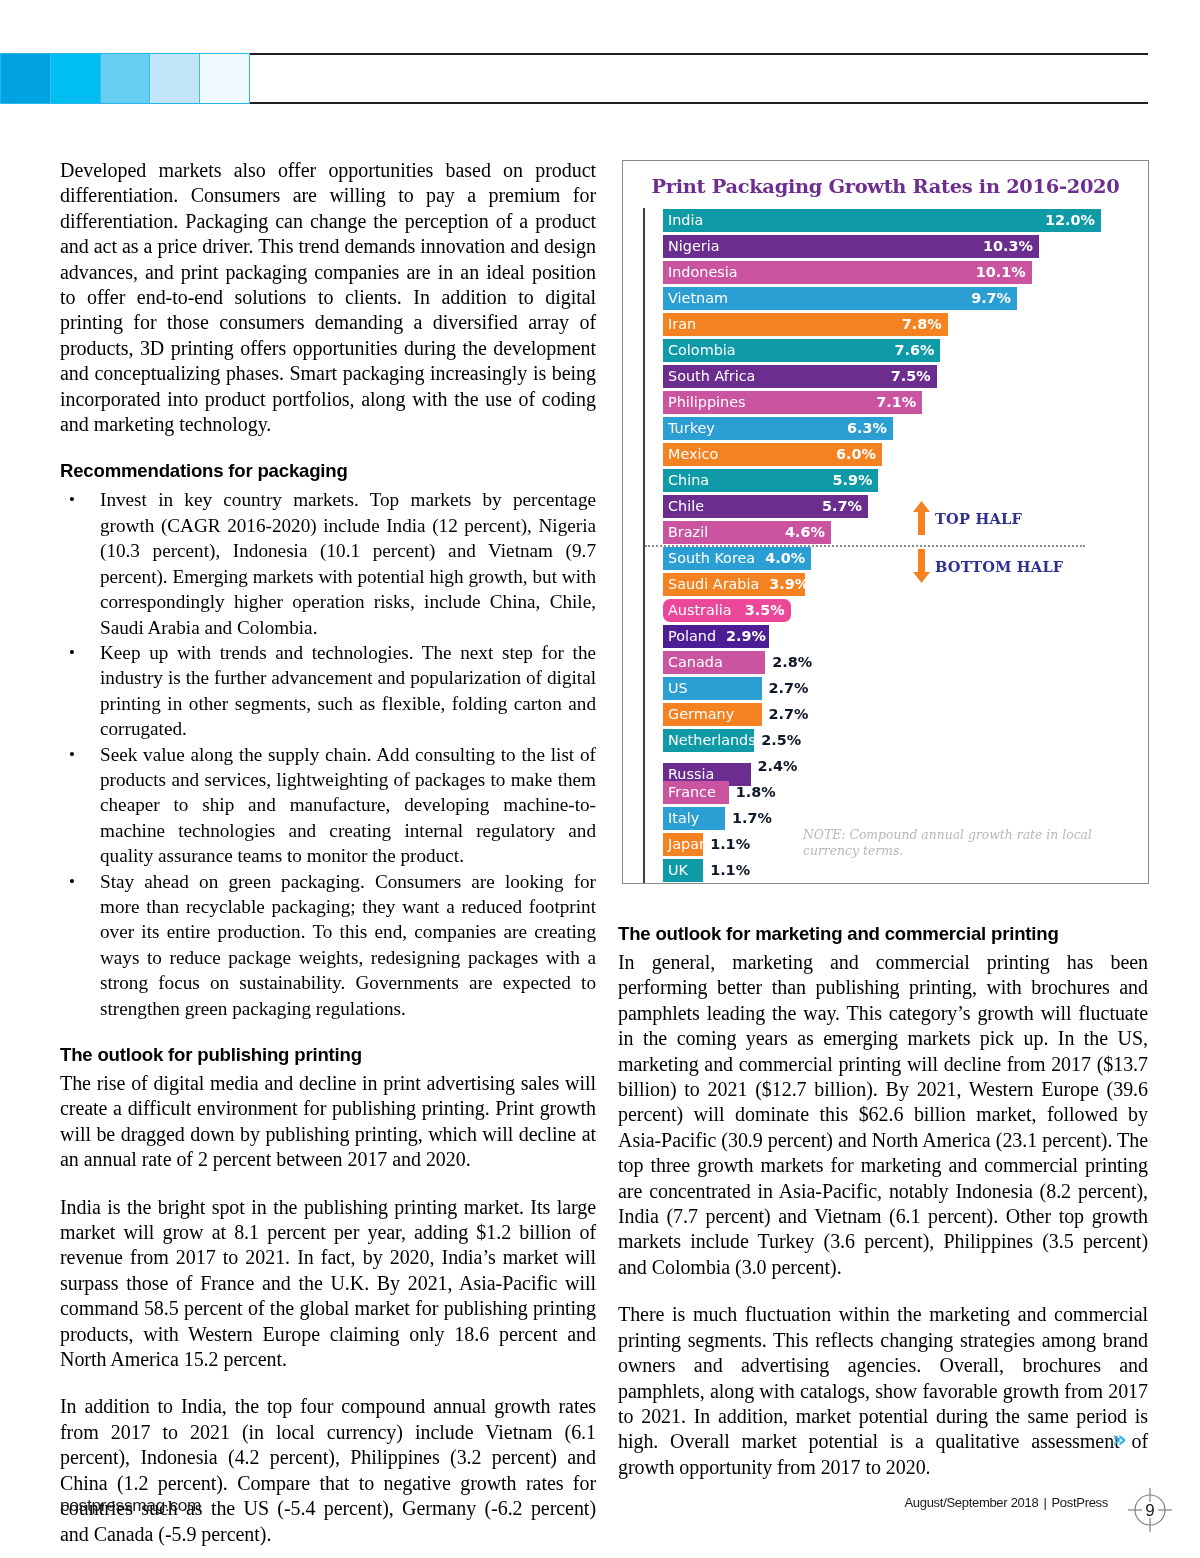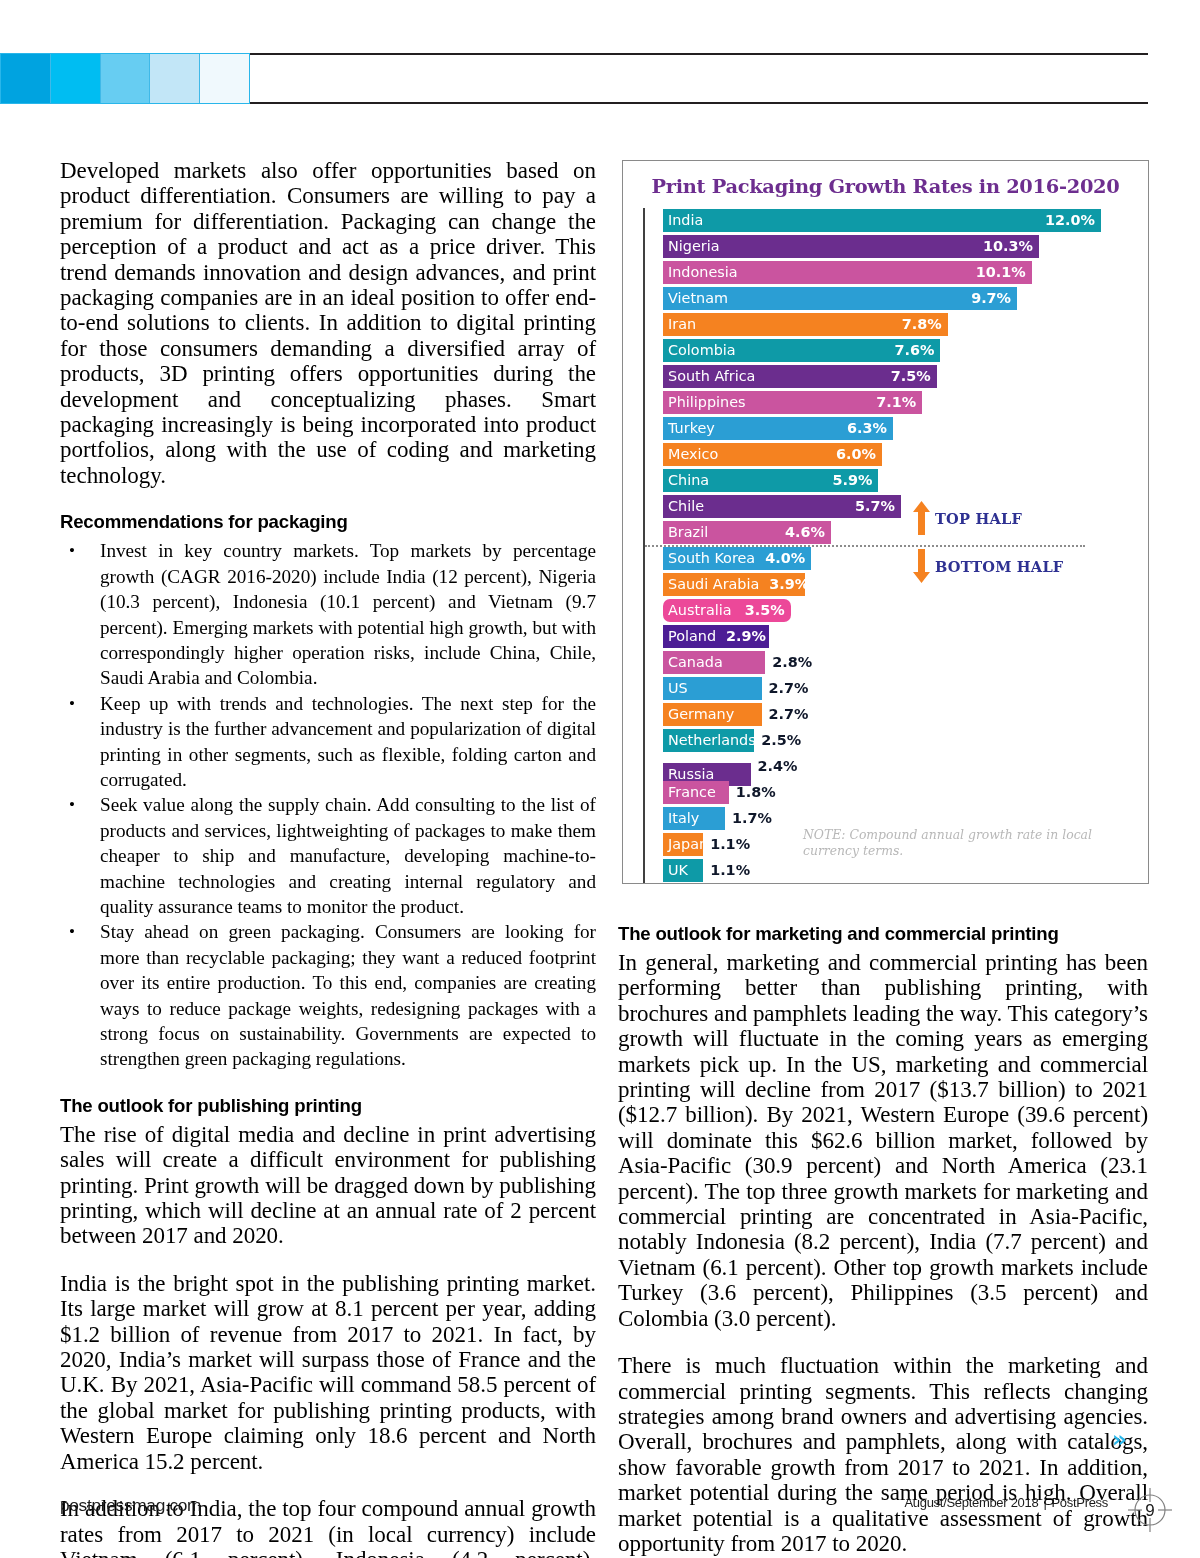--- a/index.html
+++ b/index.html
@@ -69,21 +69,21 @@
     width: 536px;
   }
   .col-right {
     position: absolute;
     left: 618px;
     top: 922px;
     width: 530px;
   }
 
   p.body-text {
-    font-size: 23px;
+    font-size: 20px;
     line-height: 25.4px;
     text-align: justify;
     margin: 0 0 22px 0;
     letter-spacing: -0.05px;
   }
 
   h3.section-head {
     font-family: "Liberation Sans", sans-serif;
     font-size: 18.6px;
     font-weight: bold;
@@ -371,21 +371,21 @@
             <span class="bar-value">6.0%</span>
           </div>
         </div>
         <div class="bar-row">
           <div class="bar" style="background: rgb(14, 154, 167); width: 215.35px;">
             <span class="bar-label">China</span>
             <span class="bar-value">5.9%</span>
           </div>
         </div>
         <div class="bar-row">
-          <div class="bar" style="background: rgb(107, 45, 142); width: 238px;">
+          <div class="bar" style="background: rgb(107, 45, 142); width: 205px;">
             <span class="bar-label">Chile</span>
             <span class="bar-value">5.7%</span>
           </div>
         </div>
         <div class="bar-row">
           <div class="bar" style="background: rgb(202, 84, 159); width: 167.9px;">
             <span class="bar-label">Brazil</span>
             <span class="bar-value">4.6%</span>
           </div>
         </div>

